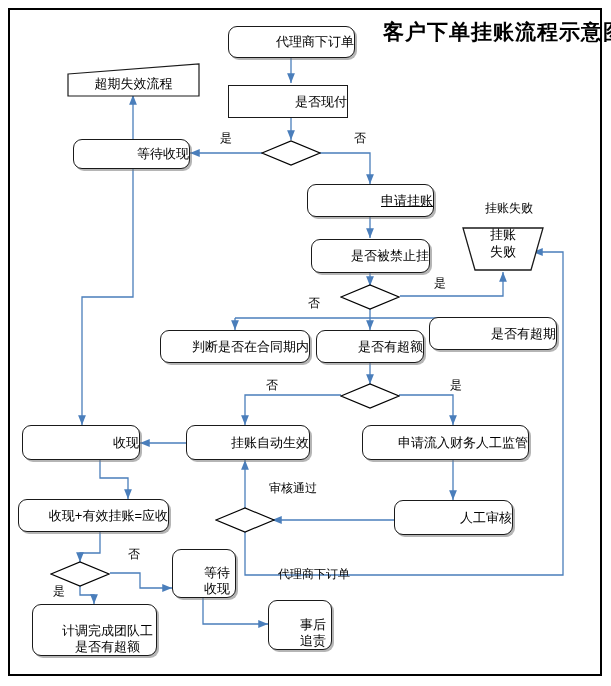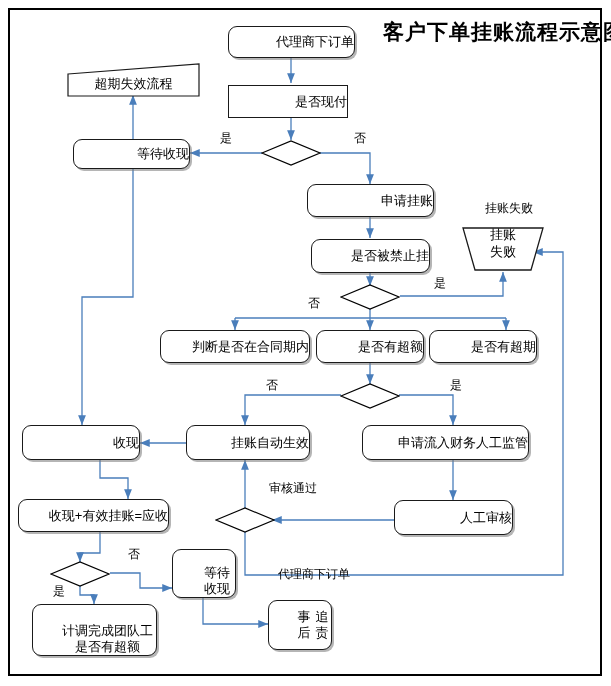--- a/index.html
+++ b/index.html
@@ -175,21 +175,21 @@
   </div>
 
   <div class="node sharp" style="left:228px;top:85px;width:120px;height:33px;border:1px solid #1a1a1a;">
     <span>是否现付</span>
   </div>
 
   <div class="node rounded" style="left:73px;top:139px;width:117px;height:30px;">
     <span>等待收现</span>
   </div>
 
-  <div class="node rounded" style="left:307px;top:184px;width:127px;height:33px;">
+  <div class="node rounded" style="left:307px;top:184px;width:127px;height:33px;text-decoration:underline;">
     <span>申请挂账</span>
   </div>
 
   <div class="node rounded" style="left:311px;top:239px;width:119px;height:34px;font-family:Liberation Serif, serif;">
     <span>是否被禁止挂</span>
   </div>
 
   <div class="trapbox" style="left:461px;top:226px;width:84px;height:46px;">
     <svg width="84" height="46" viewBox="0 0 84 46">
       <path d="M2,2 L82,2 L70,44 L14,44 Z" fill="#ffffff" stroke="#1a1a1a" stroke-width="1.3"></path>
@@ -201,21 +201,21 @@
   </div>
 
   <div class="node rounded" style="left:160px;top:330px;width:150px;height:33px;">
     <span>判断是否在合同期内</span>
   </div>
 
   <div class="node rounded" style="left:316px;top:330px;width:108px;height:33px;">
     <span>是否有超额</span>
   </div>
 
-  <div class="node rounded" style="left:429px;top:330px;width:108px;height:33px;">
+  <div class="node rounded" style="left:429px;top:317px;width:128px;height:33px;">
     <span>是否有超期</span>
   </div>
 
   <div class="node rounded" style="left:22px;top:425px;width:118px;height:35px;">
     <span>收现</span>
   </div>
 
   <div class="node rounded" style="left:186px;top:425px;width:124px;height:35px;">
     <span>挂账自动生效</span>
   </div>
@@ -235,21 +235,21 @@
   <div class="node rounded two-line" style="left:172px;top:549px;width:64px;height:49px;flex-direction:column;">
     <span>等待</span>
     <span>收现</span>
   </div>
 
   <div class="node rounded two-line" style="left:32px;top:604px;width:125px;height:52px;flex-direction:column;">
     <span>计调完成团队工</span>
     <span>是否有超额</span>
   </div>
 
-  <div class="node rounded two-line" style="left:268px;top:600px;width:64px;height:50px;flex-direction:row;">
+  <div class="node rounded two-line" style="left:268px;top:600px;width:64px;height:50px;flex-direction:column;">
     <span>事后</span>
     <span>追责</span>
   </div>
 
   <div class="diamond" style="left:261px;top:140px;width:60px;height:26px;">
     <svg width="60" height="26" viewBox="0 0 60 26">
       <path d="M1,13 L30,1 L59,13 L30,25 Z" fill="#ffffff" stroke="#000000" stroke-width="1.2"></path>
     </svg>
   </div>
 

